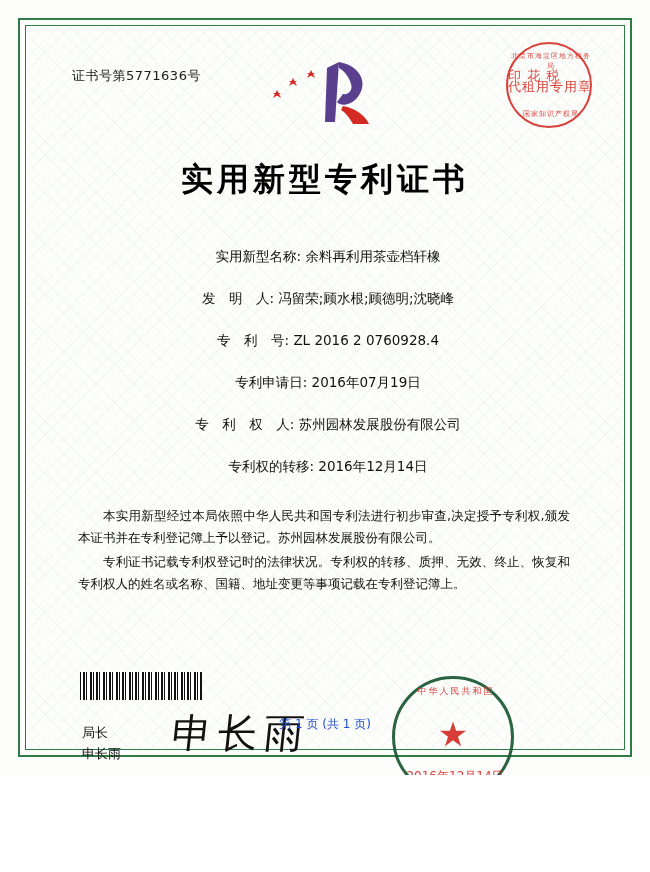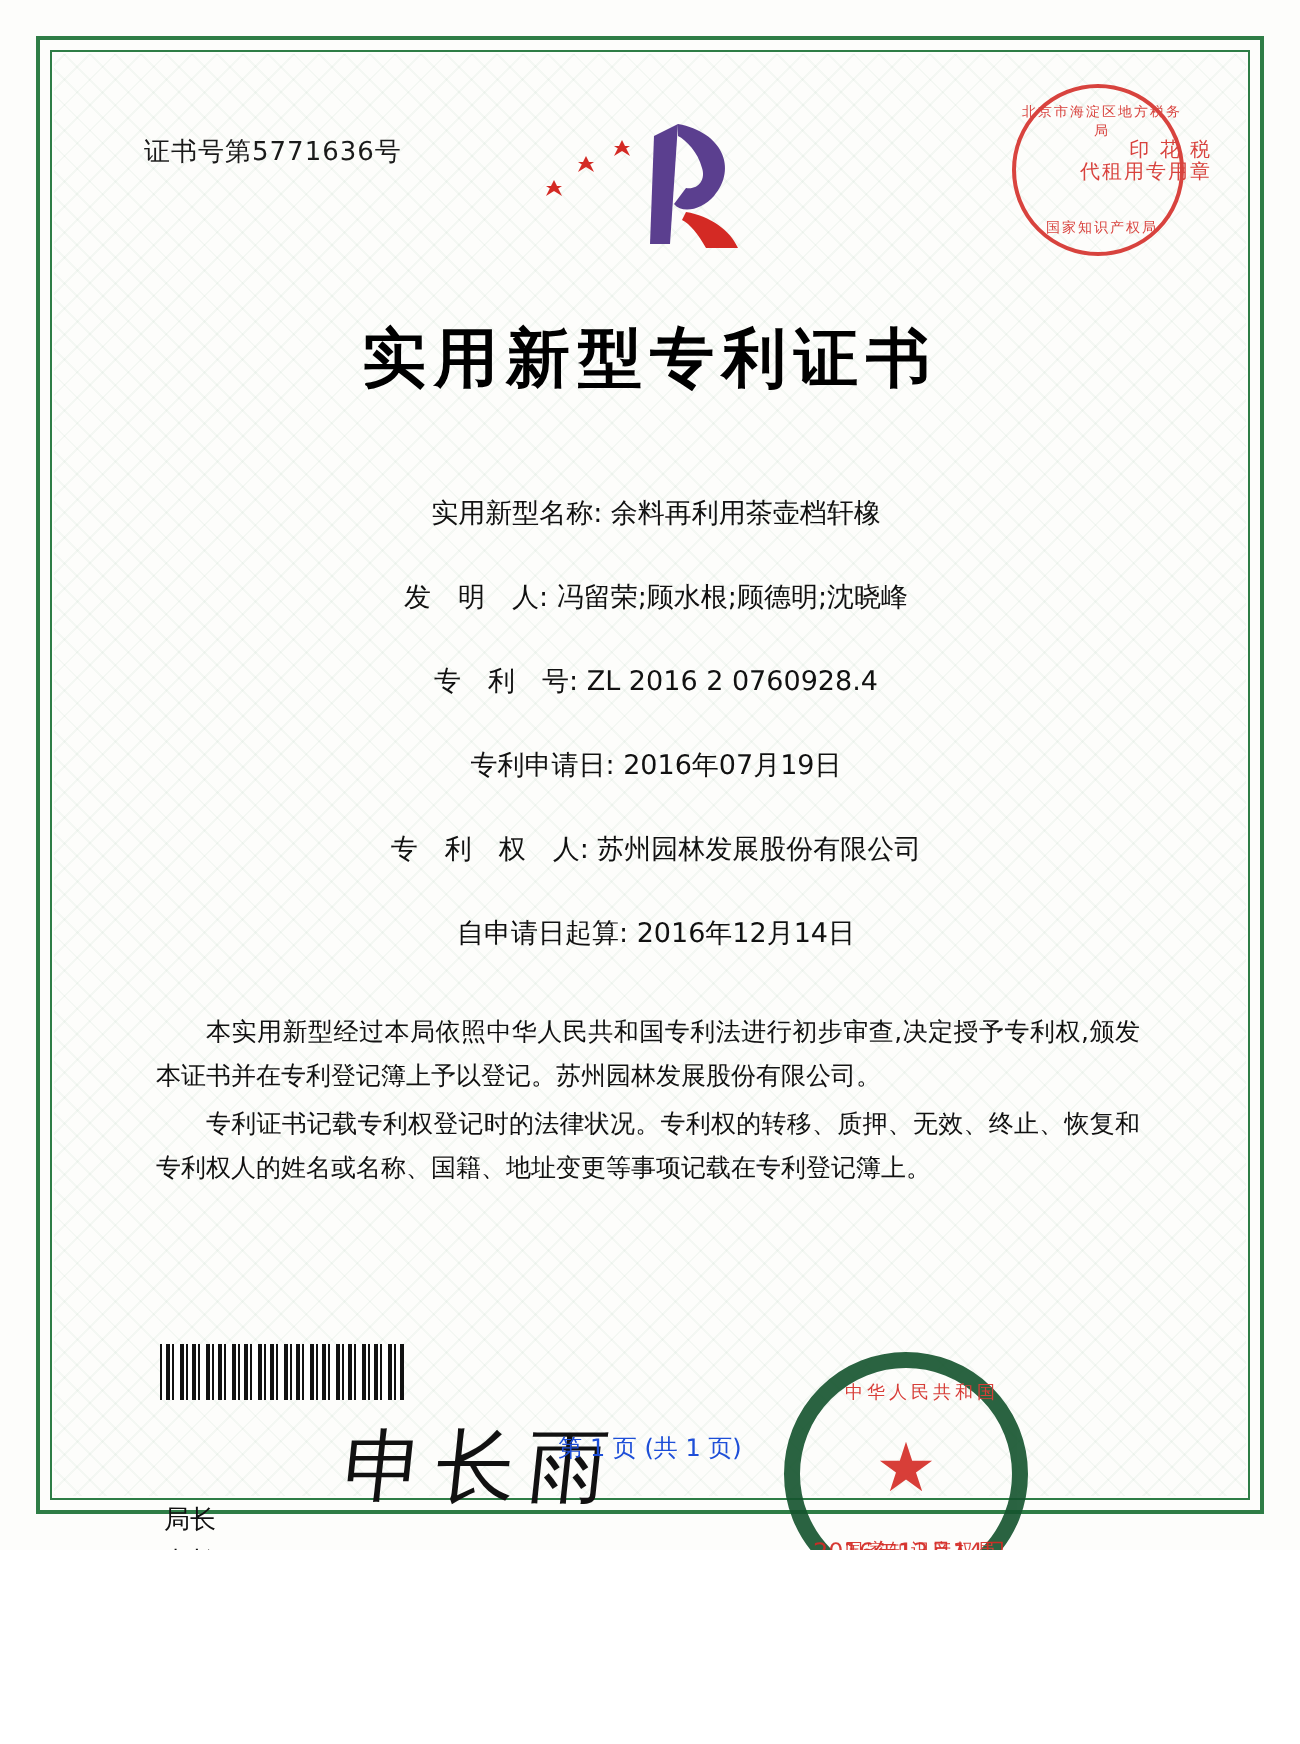--- a/index.html
+++ b/index.html
@@ -80,25 +80,25 @@
     position: absolute;
     left: 0; top: 7px;
     width: 86px;
     text-align: center;
     font-size: 7px;
     letter-spacing: 1px;
     transform: scaleY(0.95);
   }
   .seal-top .mid {
     position: absolute;
-    left: 12px;
+    left: 0;
     top: 26px;
     width: 86px;
-    text-align: right;
-    font-size: 10px;
+    text-align: left;
+    font-size: 13px;
     line-height: 11px;
     letter-spacing: 1px;
   }
   .seal-top .bot {
     position: absolute;
     left: 0;
     bottom: 7px;
     width: 86px;
     text-align: center;
     font-size: 7px;
@@ -171,42 +171,41 @@
     );
   }
 
   .signer {
     position: absolute;
     left: 82px;
     top: 722px;
     font-size: 13px;
     line-height: 21px;
     color: #111;
-    margin-top: 28px;
   }
 
   .signature {
     position: absolute;
     left: 172px;
     top: 706px;
     font-size: 40px;
     color: #111;
     font-family: "DejaVu Serif", "Liberation Serif", serif;
     letter-spacing: 6px;
     transform: skewX(-6deg);
   }
 
   
   .seal-main {
     position: absolute;
     left: 392px;
     top: 676px;
     width: 122px;
     height: 122px;
-    border: 8px solid #14532d;
+    border: 3px solid #14532d;
     border-radius: 50%;
     color: #d42a24;
     box-sizing: border-box;
     opacity: 0.9;
   }
   .seal-main .ring-text-top {
     position: absolute;
     left: 0; top: 6px; width: 122px;
     text-align: center;
     font-size: 9px;
@@ -293,21 +292,21 @@
     </div>
     <div class="field-row">
       <span class="field-label">专利申请日:</span>
       <span class="field-value">2016年07月19日</span>
     </div>
     <div class="field-row">
       <span class="field-label">专　利　权　人:</span>
       <span class="field-value">苏州园林发展股份有限公司</span>
     </div>
     <div class="field-row">
-      <span class="field-label">自申请日起算:</span>
+      <span class="field-label">专利权的转移:</span>
       <span class="field-value">2016年12月14日</span>
     </div>
   </div>
 
   <div class="body-text">
     <p>本实用新型经过本局依照中华人民共和国专利法进行初步审查,决定授予专利权,颁发本证书并在专利登记簿上予以登记。苏州园林发展股份有限公司。</p>
     <p>专利证书记载专利权登记时的法律状况。专利权的转移、质押、无效、终止、恢复和专利权人的姓名或名称、国籍、地址变更等事项记载在专利登记簿上。</p>
   </div>
 
   <div class="barcode"></div>

